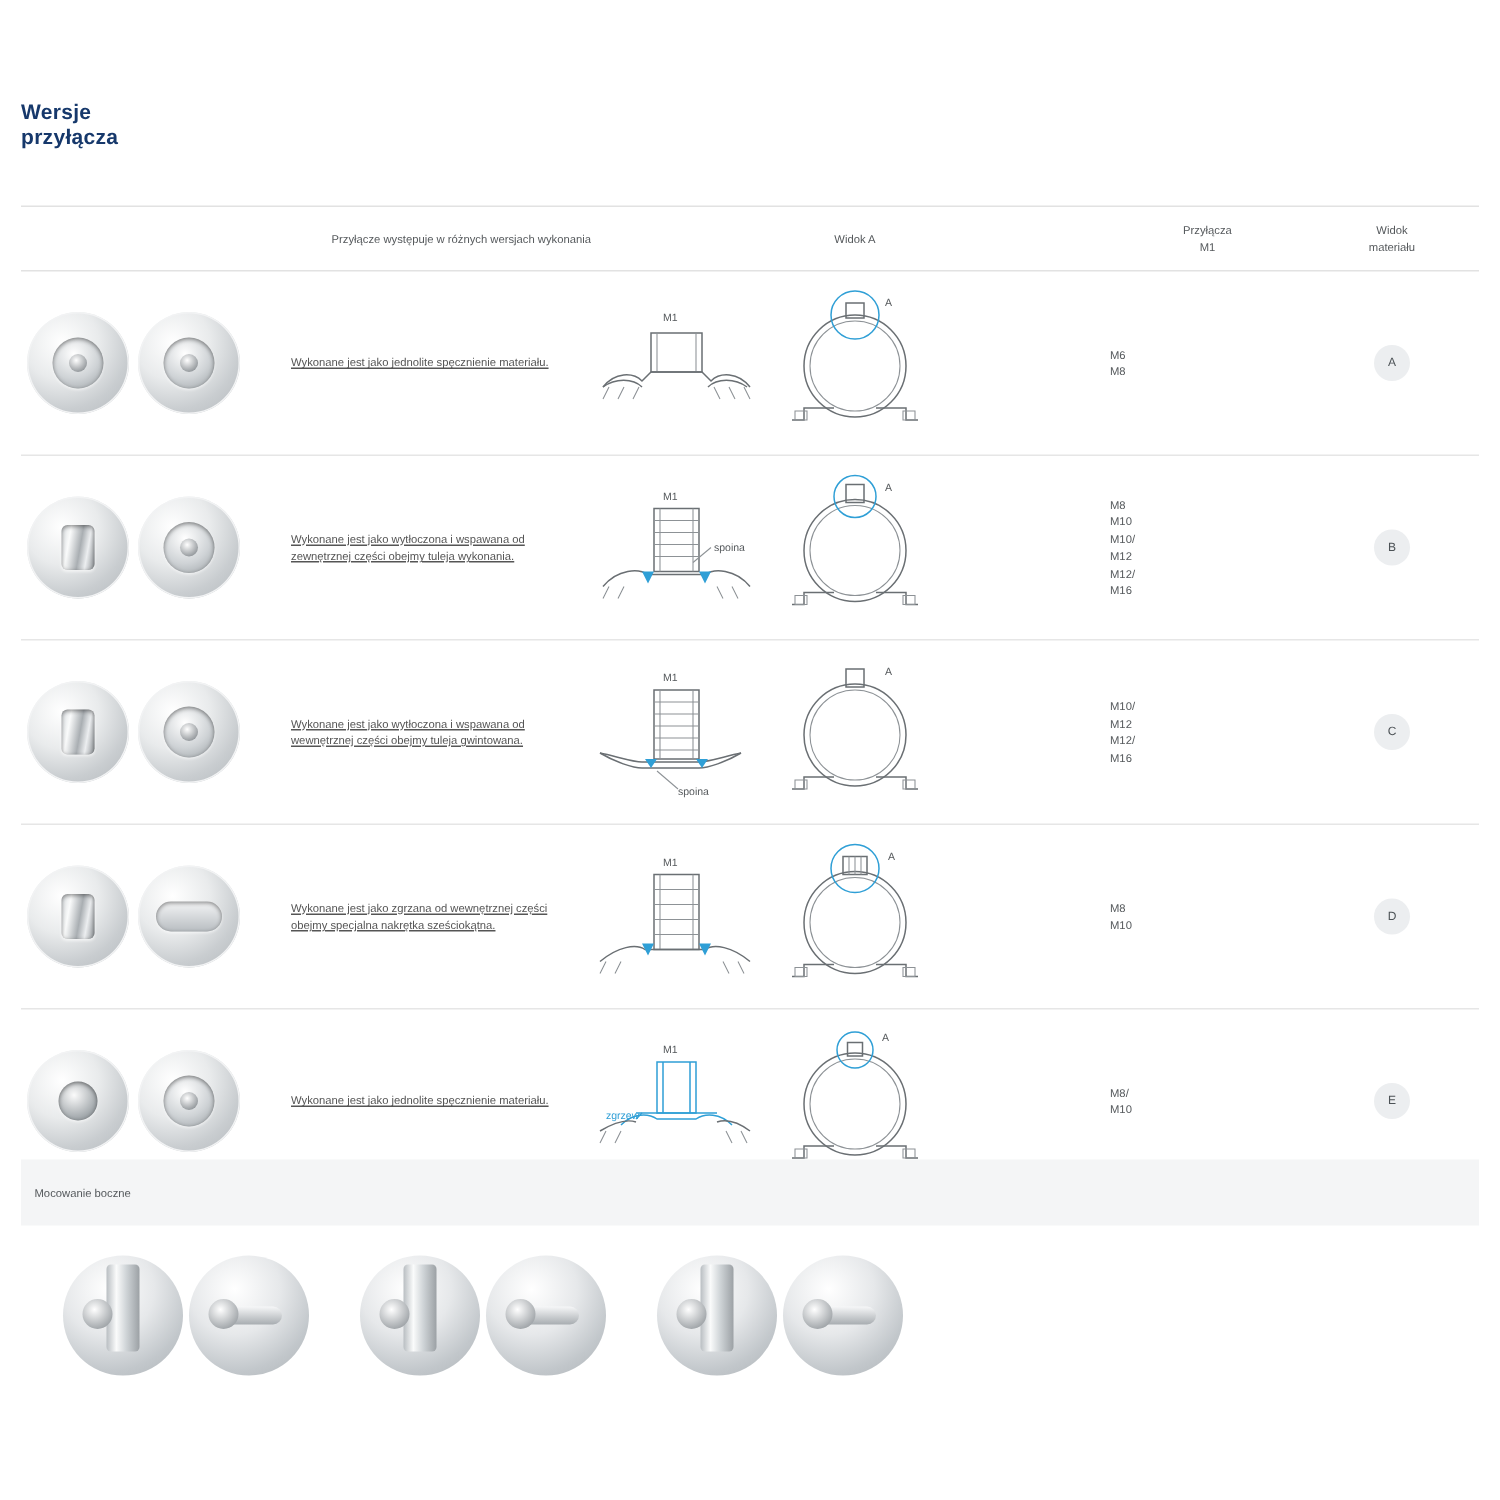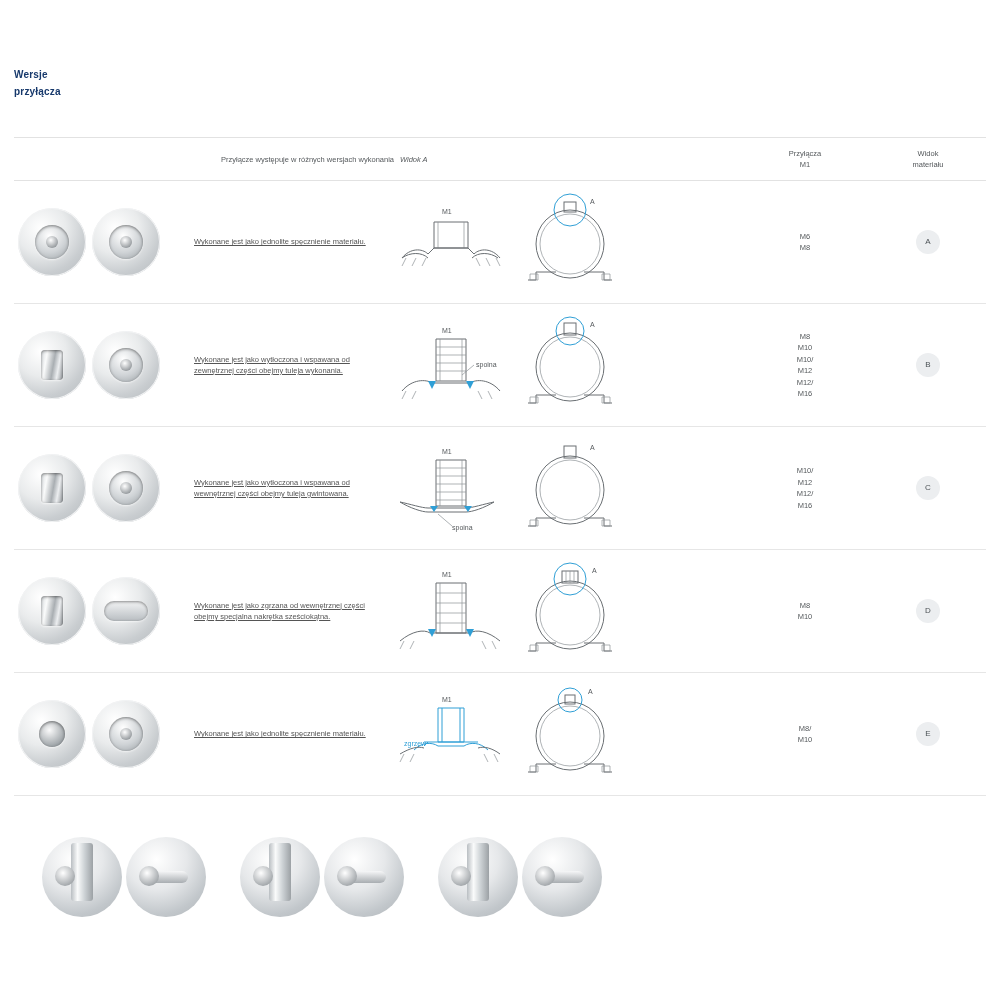--- a/index.html
+++ b/index.html
@@ -20,21 +20,21 @@
     width: 1000px;
     height: 1000px;
     box-sizing: border-box;
     padding: 0 14px;
   }
   
   .title {
     position: absolute;
     left: 14px;
     top: 66px;
-    font-size: 10px;
+    font-size: 14px;
     font-weight: bold;
     color: #16386b;
     line-height: 17px;
     letter-spacing: 0.2px;
   }
   
   .tbl {
     position: absolute;
     left: 14px;
     top: 137px;
@@ -76,21 +76,21 @@
     font-size: 7.5px;
     line-height: 11.5px;
     color: #555;
     padding-right: 12px;
     text-decoration: underline;
   }
   .m1-cell {
     font-size: 7.5px;
     line-height: 11.5px;
     color: #55595c;
-    text-align: center;
+    text-align: left;
   }
   .ver-cell { text-align: center; }
   .ver-badge {
     display: inline-block;
     width: 24px;
     height: 24px;
     line-height: 24px;
     border-radius: 50%;
     background: #eceef0;
     color: #4c5256;
@@ -236,21 +236,21 @@
       <col class="c-photo">
         <col class="c-desc">
         <col class="c-draw">
         <col class="c-m1">
         <col class="c-ver">
     </colgroup>
     <thead>
       <tr class="hdr-row">
         <th class="left" colspan="2">Przyłącze występuje w różnych wersjach wykonania</th>
         <th>
-          <div style="text-align:left;padding-left:6px;font-style:italic;">Widok A</div>
+          <div style="text-align:center;padding-left:6px;">Widok A</div>
         </th>
         <th>
           <div class="two-line">
             <div>Przyłącza</div>
             <div>M1</div>
           </div>
         </th>
         <th>
           <div class="two-line">
             <div>Widok</div>
@@ -485,20 +485,23 @@
           <div>M10</div>
         </td>
         <td class="ver-cell">
           <span class="ver-badge">E</span>
         </td>
       </tr>
 
     </tbody>
   </table>
 
+  <div class="side-band">
+    <span>Mocowanie boczne</span>
+  </div>
 
   <div class="bottom-photos">
     <div class="bp-group">
       <div class="bp">
           <div class="tube"></div>
           <div class="head"></div>
         </div>
       <div class="bp">
           <div class="screw"></div>
           <div class="head"></div>

